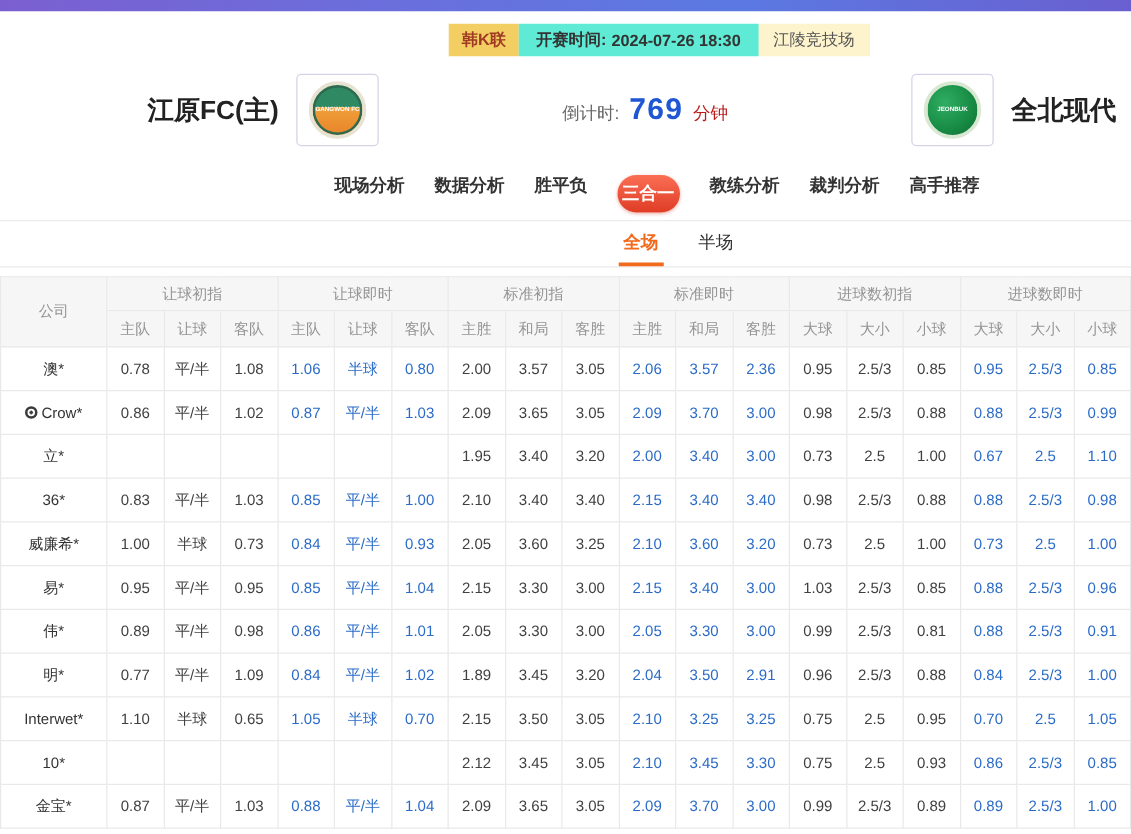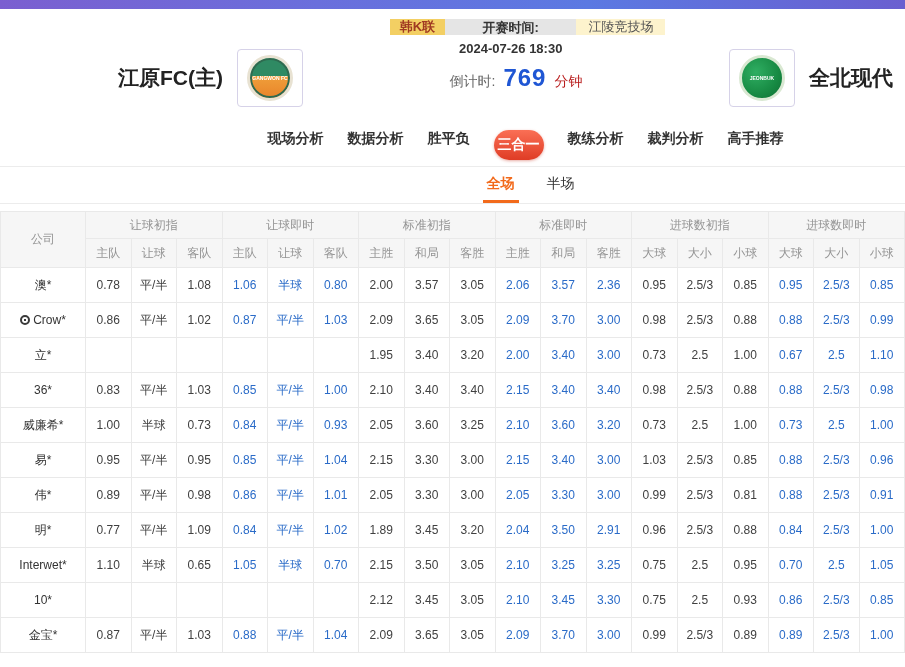--- a/index.html
+++ b/index.html
@@ -5,25 +5,25 @@
   * { box-sizing: border-box; margin: 0; padding: 0; }
   html,body { width: 905px; height: 667px; background:#fff; overflow:hidden;
     font-family: "Liberation Sans", "DejaVu Sans", sans-serif; }
 
   
   .topbar { height: 9px; width: 100%;
     background: linear-gradient(90deg,#7b5fd0 0%, #6a6fdc 35%, #5b79e2 65%, #6a5fd0 100%); }
 
   
   .kickoff-strip { display:flex; align-items:stretch; width:max-content;
-    margin:10px auto 0; position:relative; left:75px; height:16px; font-size:13px; }
+    margin:10px auto 0; position:relative; left:75px; height:26px; font-size:13px; }
   .league-badge { background:#f3cf63; color:#a03a22; font-weight:bold;
     display:flex; align-items:center; padding:0 10px; }
-  .kickoff-mid { background:#e5e5e5; color:#333; font-weight:bold;
-    display:flex; align-items:center; gap:4px; padding:0 14px;flex-direction:column; }
+  .kickoff-mid { background:#5eead4; color:#333; font-weight:bold;
+    display:flex; align-items:center; gap:4px; padding:0 14px; }
   .venue-seg { background:#fdf3cd; color:#555; display:flex; align-items:center; padding:0 12px; }
 
   
   .teams-row { display:flex; align-items:center; justify-content:space-between;
     padding:14px 12px 16px 118px; }
   .team-group { display:flex; align-items:center; gap:14px; }
   .team-name { font-size:21px; font-weight:bold; color:#222; }
   .logo-box { width:66px; height:58px; border:1px solid #d6d2e8; border-radius:4px;
     background:#fff; display:flex; align-items:center; justify-content:center; }
   .logo-circle { width:46px; height:46px; border-radius:50%; display:flex;
@@ -42,21 +42,21 @@
   .nav { height:44px; display:flex; align-items:center; justify-content:center;
     border-bottom:1px solid #ececec; }
   .nav-inner { display:flex; align-items:flex-start; gap:24px; position:relative; left:73px; }
   .nav-item { font-size:14px; font-weight:bold; color:#333; cursor:pointer; }
   .nav-item.active { background: linear-gradient(180deg,#fa6f55 0%, #df3c25 100%);
     color:#fff; padding:6px 4px; border-radius:16px; box-shadow:0 1px 3px rgba(200,50,30,.4); }
 
   
   .subtabs { height:37px; display:flex; align-items:center; justify-content:center;
     border-bottom:1px solid #ececec; }
-  .subtabs-inner { display:flex; gap:24px; position:relative; left:78px; height:100%; }
+  .subtabs-inner { display:flex; gap:24px; position:relative; left:90px; height:100%; }
   .subtab { font-size:14px; color:#333; display:flex; align-items:center; cursor:pointer;
     border-bottom:3px solid transparent; padding:0 4px; }
   .subtab.active { color:#f26a1b; font-weight:bold; border-bottom-color:#f26a1b; }
 
   
   .table-wrap { padding-top:7px; }
   table { width:100%; border-collapse:collapse; table-layout:fixed; }
   th, td { border:1px solid #e9e9e9; text-align:center; font-size:12px; }
   thead th { background:#f6f6f6; color:#949494; font-weight:normal;margin-top:47px; }
   thead tr.group-row th { height:27px; }

